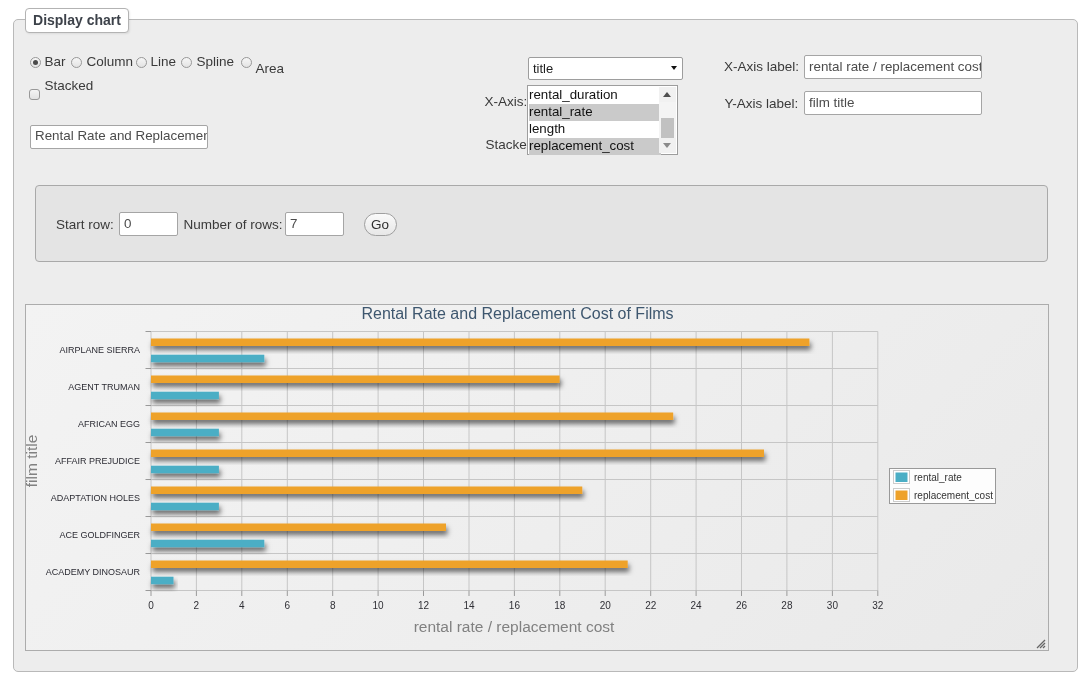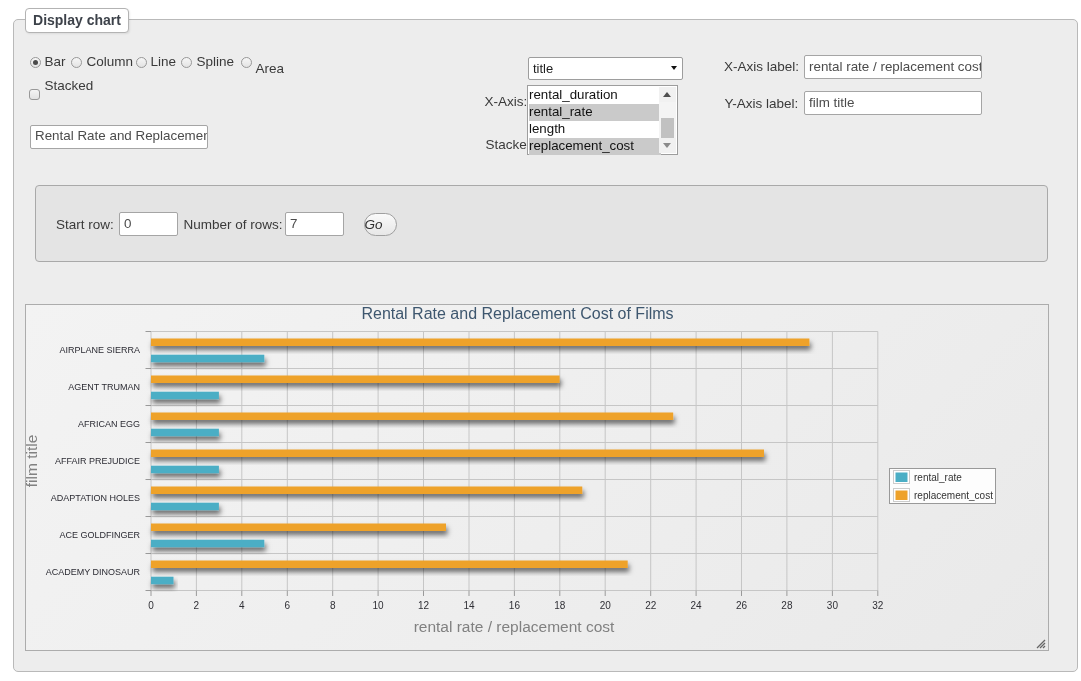--- a/index.html
+++ b/index.html
@@ -66,21 +66,21 @@
 .tri-up { width:0; height:0; border-left:4px solid transparent; border-right:4px solid transparent; border-bottom:5px solid #505050; position:absolute; left:4px; top:5px;}
 .tri-dn { width:0; height:0; border-left:4px solid transparent; border-right:4px solid transparent; border-top:5px solid #8a8a8a; position:absolute; left:4px; top:5px;}
 
 #midbox {
   left:35px; top:185px; width:1013px; height:77px;
   background:#e4e4e4; border:1px solid #a9a9a9; border-radius:4px;
 }
 #gobtn {
   left:363.5px; top:213px; width:33px; height:22.5px;
   background:linear-gradient(#fafafa,#e7e7e7); border:1px solid #9f9f9f;
-  border-radius:11.5px; font-size:13.5px; color:#2e2e2e; text-align:left; line-height:21px;font-style:italic;
+  border-radius:11.5px; font-size:13.5px; color:#2e2e2e; text-align:center; line-height:21px;
 }
 
 #chart {
   left:25px; top:304px; width:1024px; height:347px;
   background:linear-gradient(135deg, #f3f3f3 0%, #eeeeee 55%, #e9e9e9 100%);
   border:1px solid #acacac;
 }
 </style>
 </head>
 <body>

